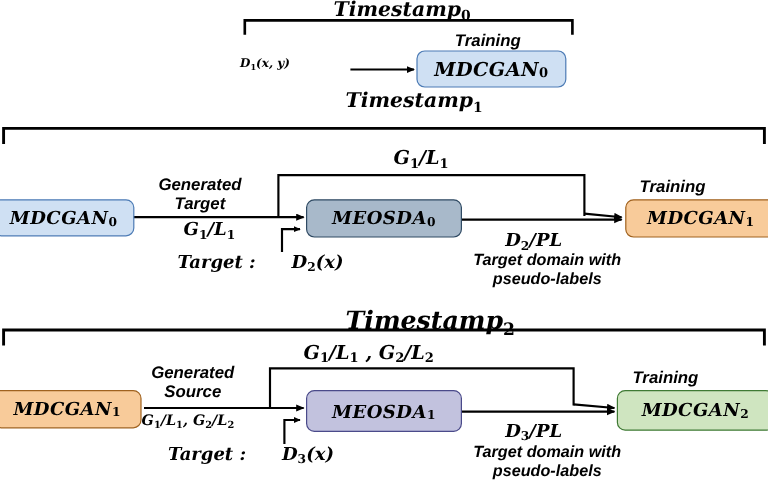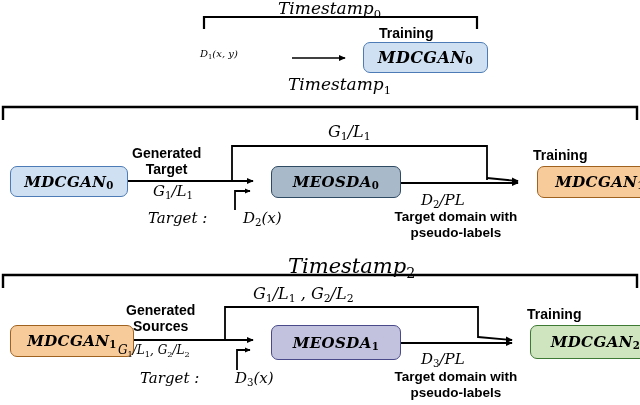--- a/index.html
+++ b/index.html
@@ -18,46 +18,46 @@
     position: absolute;
     left: 0; top: 0;
     width: 640px;
     height: 405px;
   }
   .lbl {
     position: absolute;
     white-space: nowrap;
     color: #000;
     line-height: 1;
+    font-style: italic;
   }
   
   .math {
     font-family: "DejaVu Serif", "Liberation Serif", serif;
     font-style: italic;
-    font-weight: 400;
+    font-weight: 700;
   }
   .sans {
     font-family: "Liberation Sans", sans-serif;
     font-weight: 700;
   }
   .node {
     position: absolute;
     box-sizing: border-box;
     border: 1.6px solid;
     border-radius: 7px;
     display: flex;
     align-items: center;
     justify-content: center;
     font-family: "DejaVu Serif", "Liberation Serif", serif;
     font-style: italic;
     font-weight: 700;
     color: #000;
     letter-spacing: 0.4px;
     white-space: nowrap;
-    margin-left: 16px;
   }
   .node sub, .lbl sub {
     font-size: 0.68em;
     font-style: normal;
     vertical-align: baseline;
     position: relative;
     top: 0.32em;
   }
   svg.overlay {
     position: absolute;
@@ -206,21 +206,21 @@
   </div>
 
   <div class="node" style="left:-6px; top:325px; width:124px; height:32px; font-size:15px;
               background:#f8cb9a; border-color:#a0621f;">
     <span>MDCGAN</span>
       <sub>1</sub>
   </div>
 
   <div class="lbl sans" style="left:126px; top:303px; font-size:14px; text-align:center; line-height:1.12;">
     <div>Generated</div>
-    <div>Sources</div>
+    <div>Source</div>
   </div>
 
   <div class="lbl math" style="left:118px; top:344px; font-size:12px;">
     <span>G</span><sub>1</sub><span>/L</span><sub>1</sub><span>, G</span><sub>2</sub><span>/L</span><sub>2</sub>
   </div>
 
   <div class="lbl math" style="left:253px; top:286px; font-size:16px;">
     <span>G</span><sub>1</sub><span>/L</span><sub>1</sub><span> , G</span><sub>2</sub><span>/L</span><sub>2</sub>
   </div>
 

